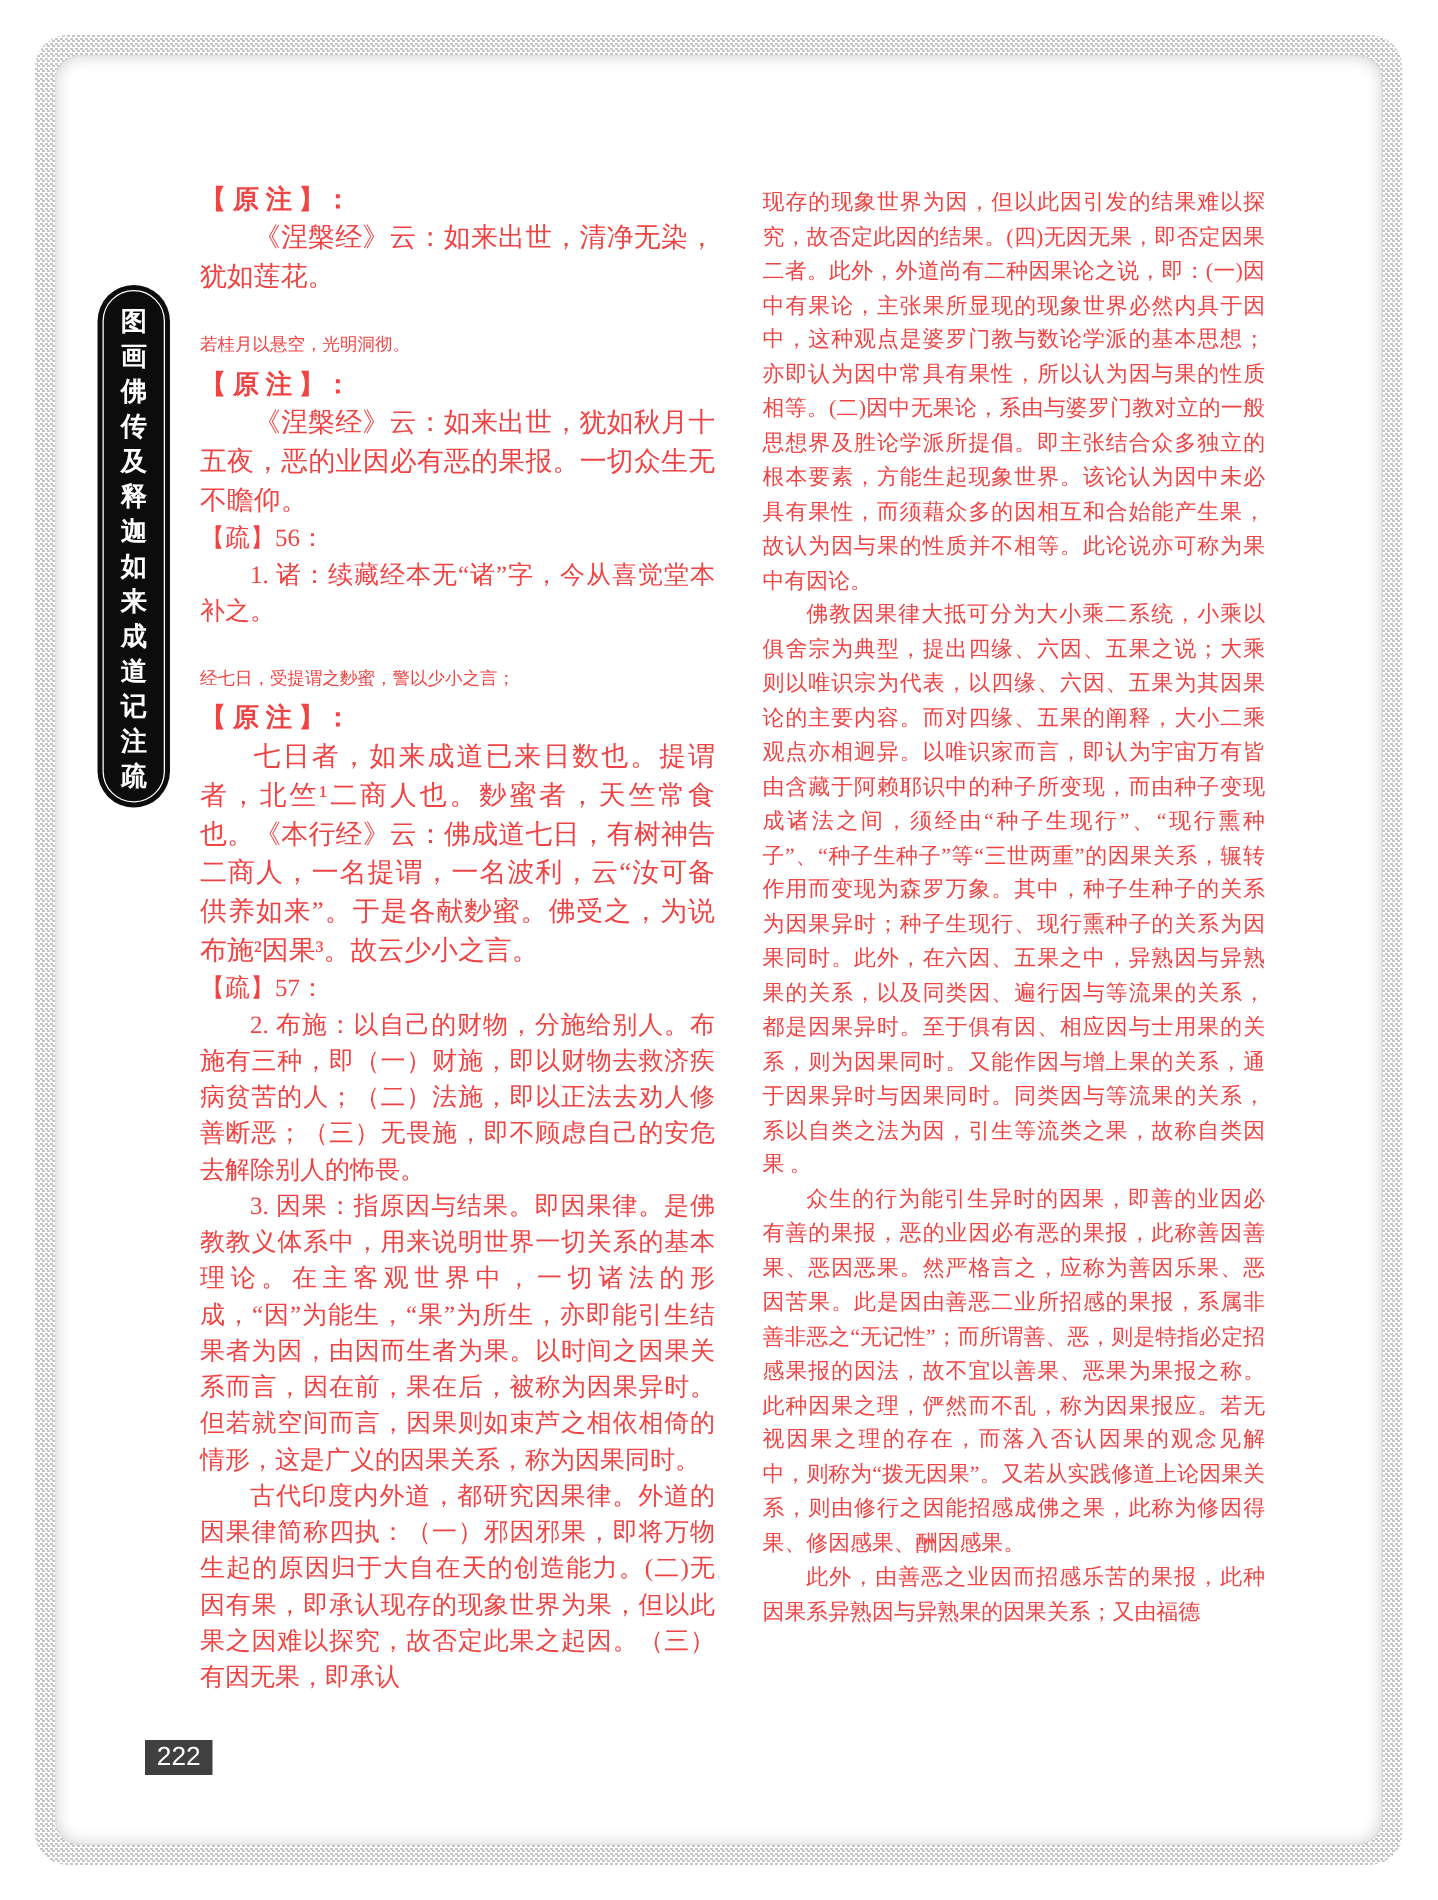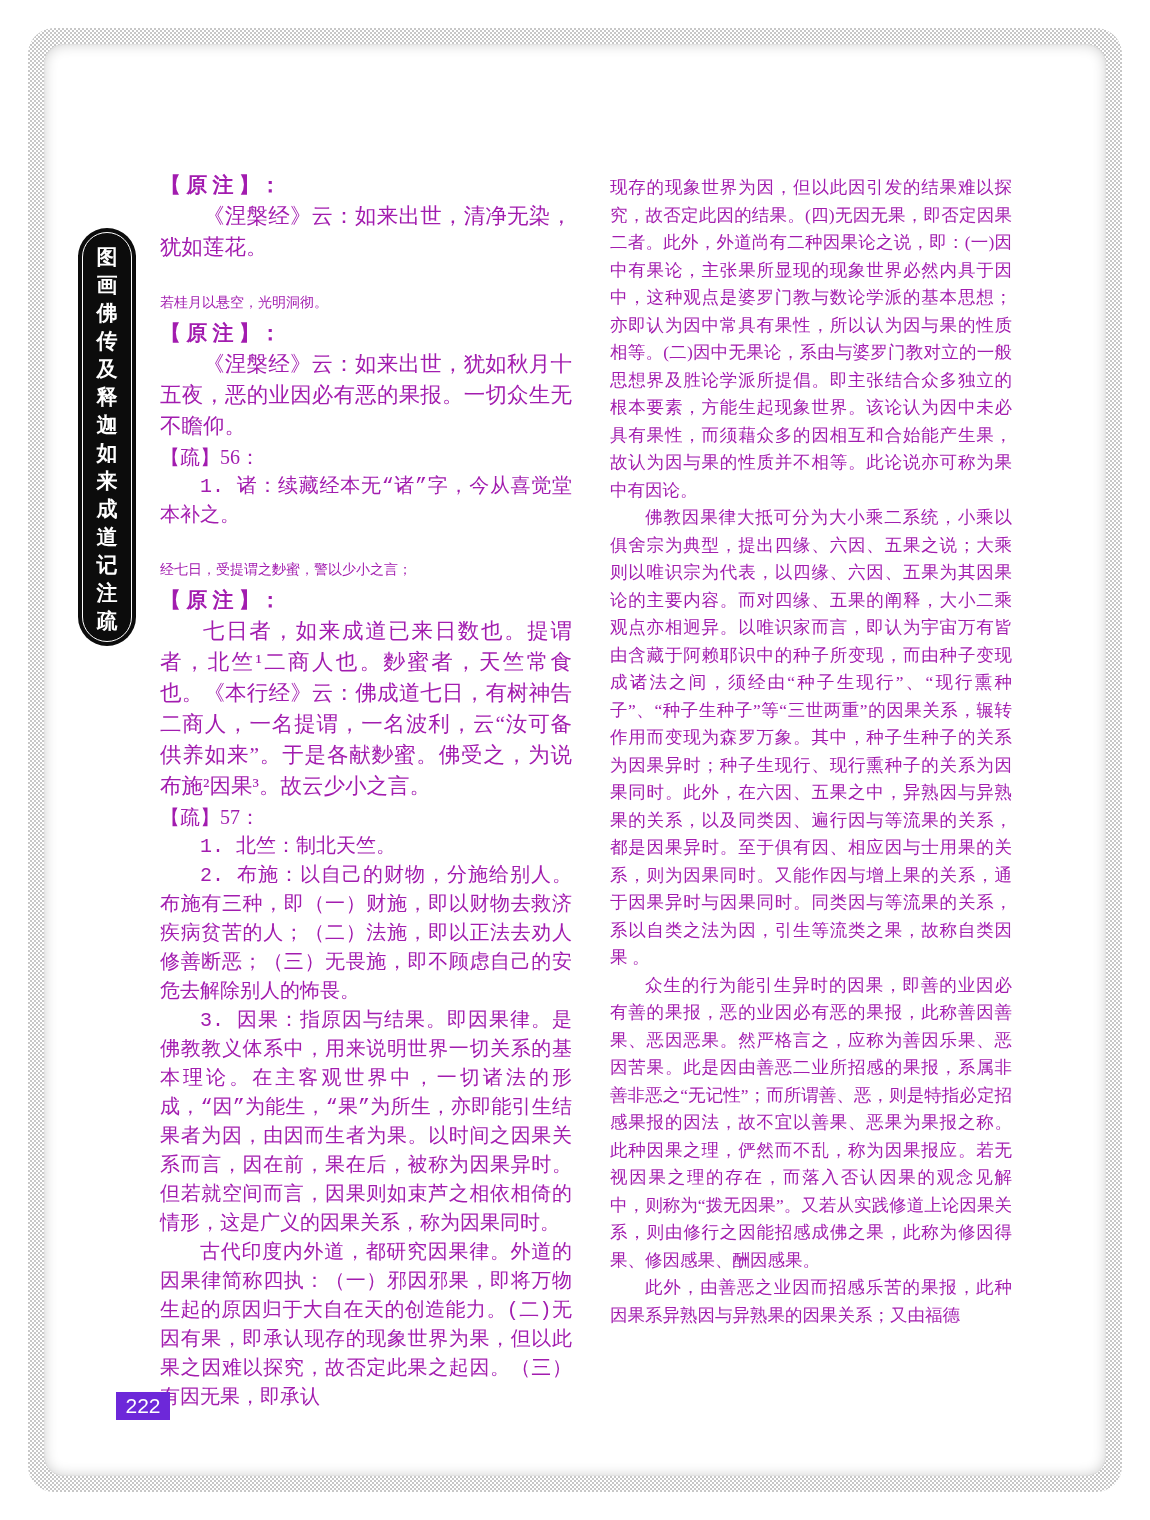--- a/index.html
+++ b/index.html
@@ -14,35 +14,35 @@
         box-shadow:inset 0 0 14px rgba(0,0,0,0.20), inset 0 0 2px rgba(0,0,0,0.10);}
   
   .sidebar{position:absolute;left:34px;top:184px;width:58px;height:418px;
            background:#0c0c0c;border-radius:30px;}
   .sidebar .inner-line{position:absolute;inset:4px;border:1.5px solid #ffffff;border-radius:26px;pointer-events:none;}
   .sidebar .chars{position:absolute;left:0;right:0;top:15px;bottom:15px;display:flex;
                   flex-direction:column;justify-content:space-between;align-items:center;
                   color:#ffffff;font-size:21px;font-weight:600;
                   font-family:"DejaVu Serif","Liberation Serif",serif;}
   
-  .col{position:absolute;color:#a21caf;text-align:justify;margin-top:26px;}
+  .col{position:absolute;color:#ef4444;text-align:justify;}
   .col p{margin:0;}
   .col-left{left:116px;top:100px;width:412px;}
   .col-right{left:566px;top:104px;width:402px;}
   .s-label{font-size:21px;line-height:31px;font-weight:600;}
   .s-heading{font-size:14px;line-height:31px;font-weight:400;}
   .s-body{font-size:21.5px;line-height:31px;text-indent:2em;}
   .s-shu{font-size:20px;line-height:30px;font-weight:400;}
-  .s-note{font-size:20px;line-height:29px;text-indent:2em;font-family:Liberation Mono, monospace;}
+  .s-note{font-size:20px;line-height:29px;text-indent:2em;}
   .s-gap{height:24px;}
   .s-rfirst{font-size:17.5px;line-height:27.5px;}
   .s-rpara{font-size:17.5px;line-height:27.5px;text-indent:2em;}
   
   .pagenum{position:absolute;left:72px;top:1348px;min-width:44px;height:28px;padding:0 5px;
-           background:#6d28d9;color:#ffffff;text-align:center;
+           background:#404040;color:#ffffff;text-align:center;
            font-family:"Liberation Sans","DejaVu Sans",sans-serif;font-size:21px;line-height:28px;}
 </style>
 </head>
 <body>
 
 <div class="canvas">
   <div class="band"></div>
   <div class="page">
 
     <div class="sidebar" title="图画佛传及释迦如来成道记注疏">
@@ -72,21 +72,20 @@
         <p class="s-heading">若桂月以悬空，光明洞彻。</p>
         <p class="s-label">【 原 注 】：</p>
         <p class="s-body">《涅槃经》云：如来出世，犹如秋月十五夜，恶的业因必有恶的果报。一切众生无不瞻仰。</p>
         <p class="s-shu">【疏】56：</p>
         <p class="s-note">1. 诸：续藏经本无“诸”字，今从喜觉堂本补之。</p>
         <div class="s-gap"></div>
         <p class="s-heading">经七日，受提谓之麨蜜，警以少小之言；</p>
         <p class="s-label">【 原 注 】：</p>
         <p class="s-body">七日者，如来成道已来日数也。提谓者，北竺¹二商人也。麨蜜者，天竺常食也。《本行经》云：佛成道七日，有树神告二商人，一名提谓，一名波利，云“汝可备供养如来”。于是各献麨蜜。佛受之，为说布施²因果³。故云少小之言。</p>
         <p class="s-shu">【疏】57：</p>
-        <p class="s-note">1. 北竺：制北天竺。</p>
         <p class="s-note">2. 布施：以自己的财物，分施给别人。布施有三种，即（一）财施，即以财物去救济疾病贫苦的人；（二）法施，即以正法去劝人修善断恶；（三）无畏施，即不顾虑自己的安危去解除别人的怖畏。</p>
         <p class="s-note">3. 因果：指原因与结果。即因果律。是佛教教义体系中，用来说明世界一切关系的基本理论。在主客观世界中，一切诸法的形成，“因”为能生，“果”为所生，亦即能引生结果者为因，由因而生者为果。以时间之因果关系而言，因在前，果在后，被称为因果异时。但若就空间而言，因果则如束芦之相依相倚的情形，这是广义的因果关系，称为因果同时。</p>
         <p class="s-note">古代印度内外道，都研究因果律。外道的因果律简称四执：（一）邪因邪果，即将万物生起的原因归于大自在天的创造能力。(二)无因有果，即承认现存的现象世界为果，但以此果之因难以探究，故否定此果之起因。（三）有因无果，即承认</p>
       </div>
     <div class="col col-right" id="col-right">
         <p class="s-rfirst">现存的现象世界为因，但以此因引发的结果难以探究，故否定此因的结果。(四)无因无果，即否定因果二者。此外，外道尚有二种因果论之说，即：(一)因中有果论，主张果所显现的现象世界必然内具于因中，这种观点是婆罗门教与数论学派的基本思想；亦即认为因中常具有果性，所以认为因与果的性质相等。(二)因中无果论，系由与婆罗门教对立的一般思想界及胜论学派所提倡。即主张结合众多独立的根本要素，方能生起现象世界。该论认为因中未必具有果性，而须藉众多的因相互和合始能产生果，故认为因与果的性质并不相等。此论说亦可称为果中有因论。</p>
         <p class="s-rpara">佛教因果律大抵可分为大小乘二系统，小乘以俱舍宗为典型，提出四缘、六因、五果之说；大乘则以唯识宗为代表，以四缘、六因、五果为其因果论的主要内容。而对四缘、五果的阐释，大小二乘观点亦相迥异。以唯识家而言，即认为宇宙万有皆由含藏于阿赖耶识中的种子所变现，而由种子变现成诸法之间，须经由“种子生现行”、“现行熏种子”、“种子生种子”等“三世两重”的因果关系，辗转作用而变现为森罗万象。其中，种子生种子的关系为因果异时；种子生现行、现行熏种子的关系为因果同时。此外，在六因、五果之中，异熟因与异熟果的关系，以及同类因、遍行因与等流果的关系，都是因果异时。至于俱有因、相应因与士用果的关系，则为因果同时。又能作因与增上果的关系，通于因果异时与因果同时。同类因与等流果的关系，系以自类之法为因，引生等流类之果，故称自类因果 。</p>
         <p class="s-rpara">众生的行为能引生异时的因果，即善的业因必有善的果报，恶的业因必有恶的果报，此称善因善果、恶因恶果。然严格言之，应称为善因乐果、恶因苦果。此是因由善恶二业所招感的果报，系属非善非恶之“无记性”；而所谓善、恶，则是特指必定招感果报的因法，故不宜以善果、恶果为果报之称。此种因果之理，俨然而不乱，称为因果报应。若无视因果之理的存在，而落入否认因果的观念见解中，则称为“拨无因果”。又若从实践修道上论因果关系，则由修行之因能招感成佛之果，此称为修因得果、修因感果、酬因感果。</p>
         <p class="s-rpara">此外，由善恶之业因而招感乐苦的果报，此种因果系异熟因与异熟果的因果关系；又由福德</p>
       </div>

